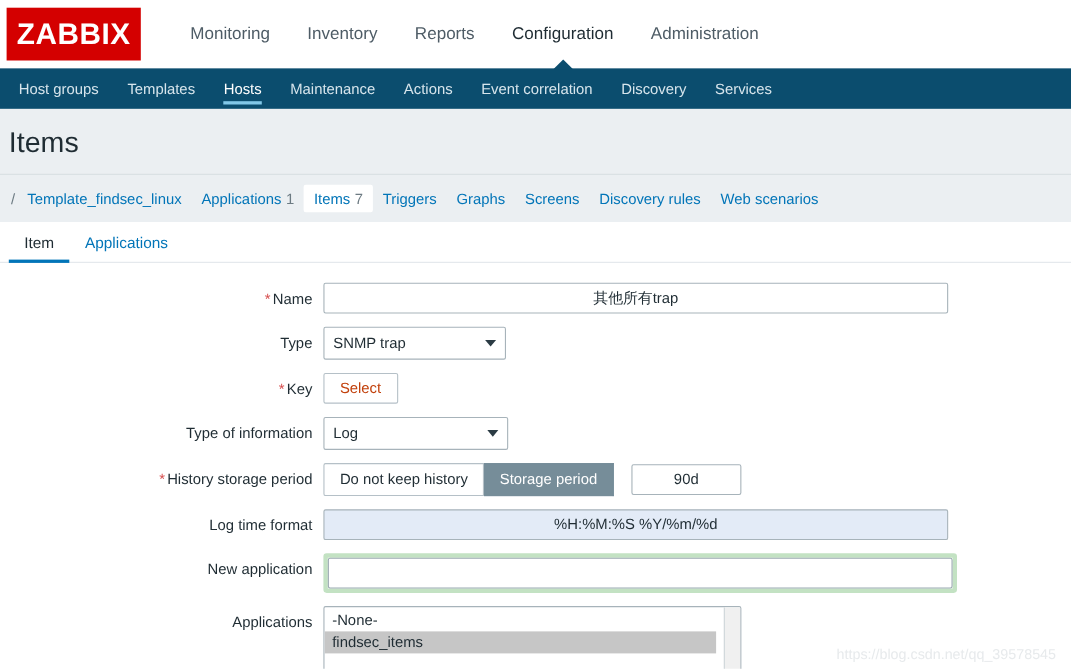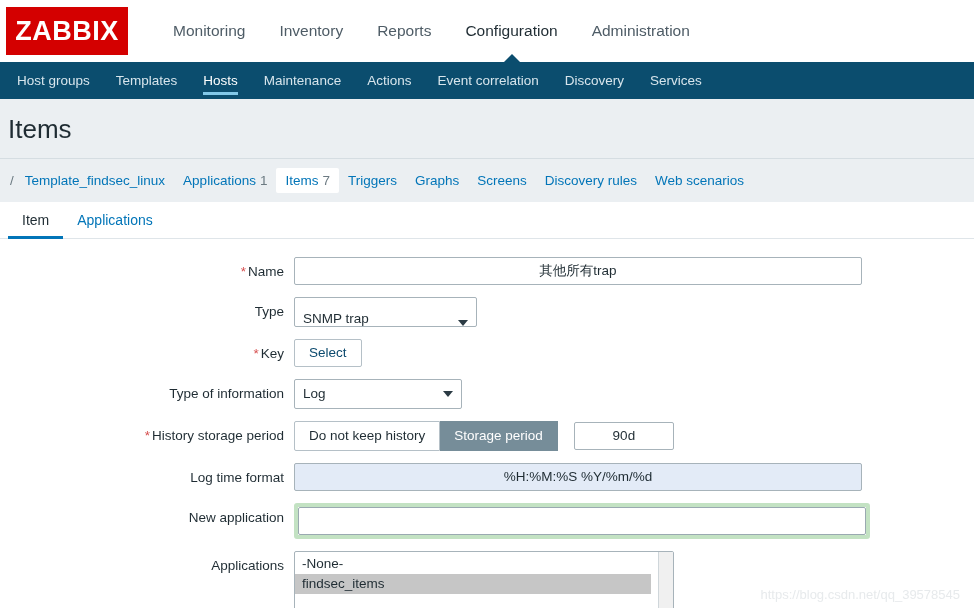--- a/index.html
+++ b/index.html
@@ -258,29 +258,29 @@
     position: relative;
   }
   .selectbox .sel-val { flex: 1 1 auto; }
   .selectbox .caret {
     width: 0; height: 0;
     border-left: 5px solid transparent;
     border-right: 5px solid transparent;
     border-top: 6px solid #2b3b44;
     margin-left: 20px;
   }
-  .selectbox.type { width: 183px; align-items: flex-end; }
+  .selectbox.type { width: 166px; }
   .selectbox.info { width: 168px; }
 
   .btn {
     height: 28px;
     box-sizing: border-box;
     border: 1px solid #b5c0c7;
     background: #ffffff;
-    color: #0c4a6e;
+    color: #c2410c;
     font-size: 13.5px;
     font-family: "Liberation Sans", "DejaVu Sans", sans-serif;
     padding: 0 14px;
     border-radius: 2px;
     cursor: pointer;
   }
 
   .seg {
     display: flex;
     align-items: stretch;

